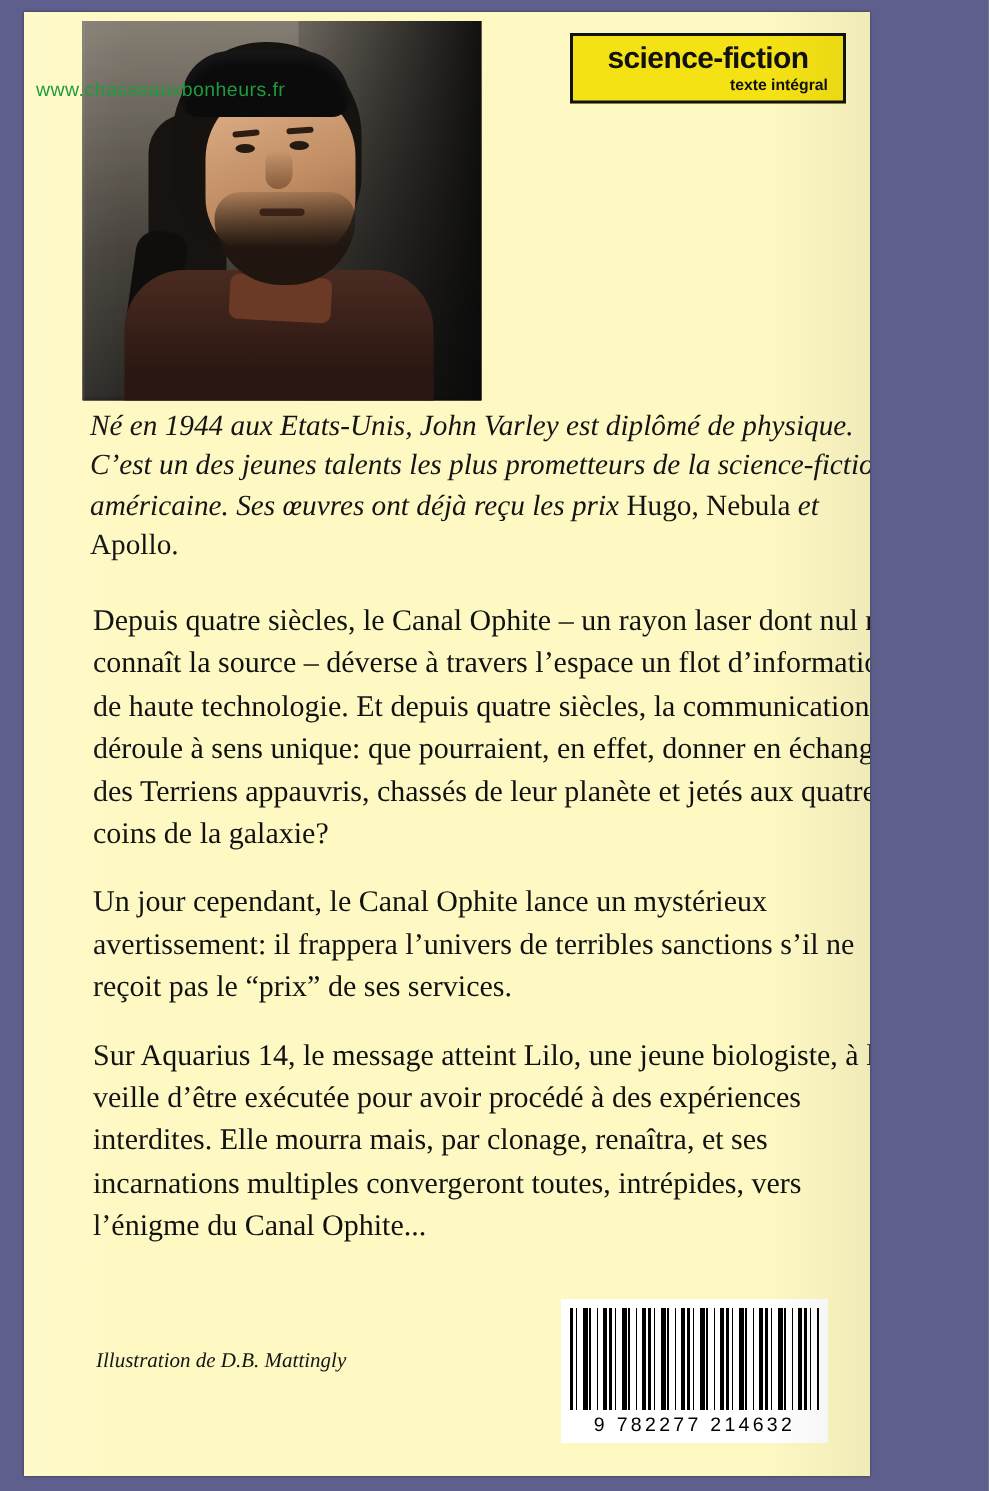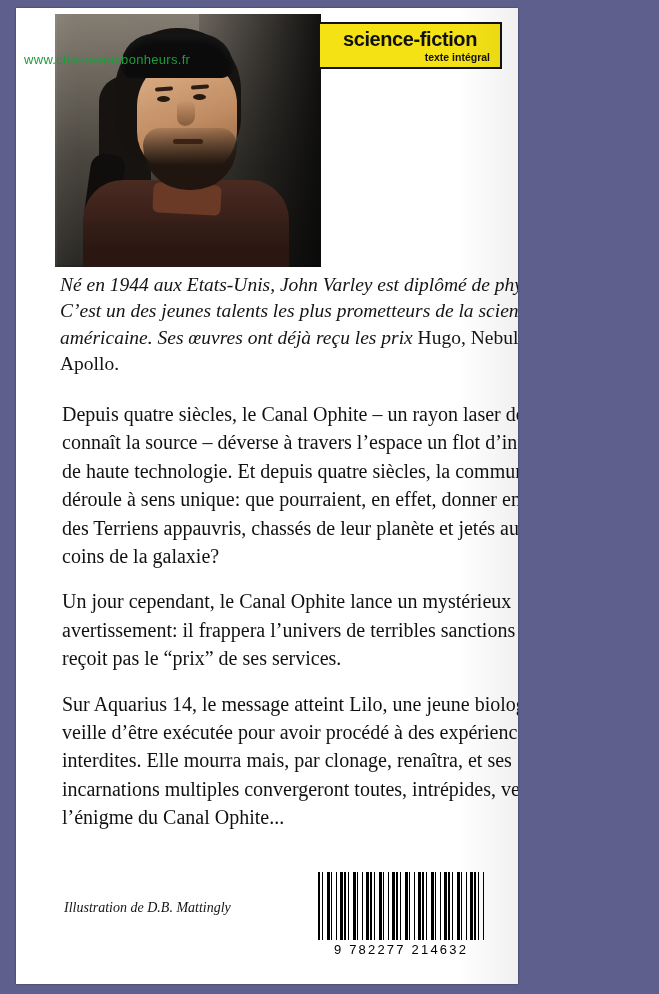--- a/index.html
+++ b/index.html
@@ -17,23 +17,23 @@
     position: relative;
     width: 659px;
     height: 994px;
     background: #5e5f8c;
   }
   
   .cover {
     position: absolute;
     left: 16px;
     top: 8px;
-    width: 502px;
+    width: 564px;
     height: 976px;
-    background: #ffffff;
+    background: #fef9c3;
     box-shadow: 0 0 2px rgba(0,0,0,0.4);
     overflow: hidden;
   }
   
   .cover:after {
     content: "";
     position: absolute;
     left: 0; top: 0; right: 0; bottom: 0;
     background: linear-gradient(90deg, rgba(255,255,255,0.10) 0%, rgba(0,0,0,0.0) 12%, rgba(0,0,0,0.0) 88%, rgba(0,0,0,0.06) 100%);
     pointer-events: none;

